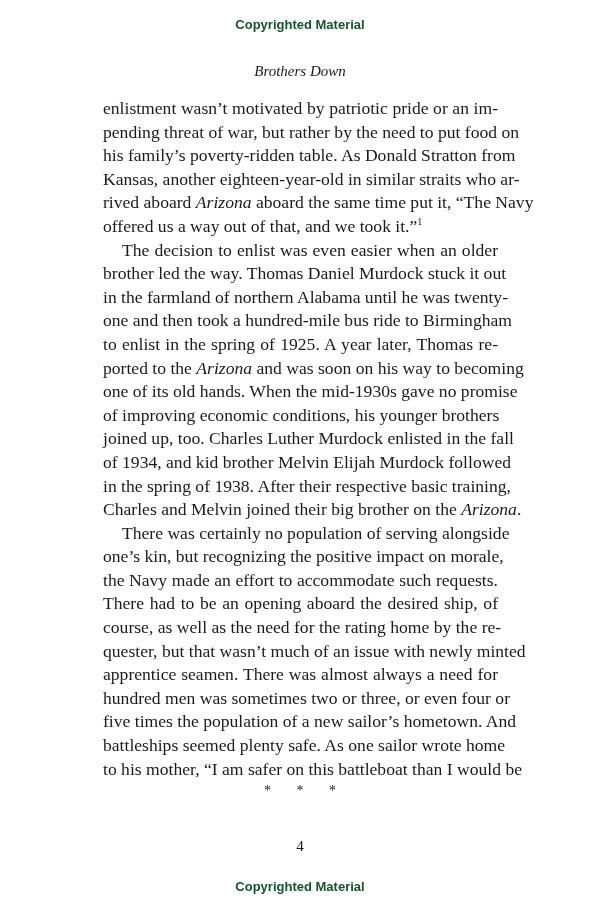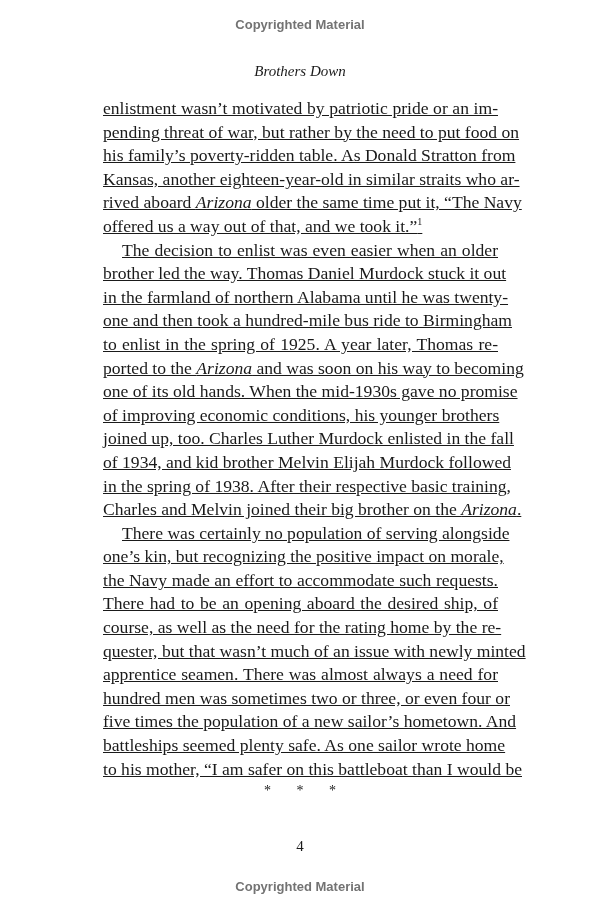--- a/index.html
+++ b/index.html
@@ -14,21 +14,21 @@
       overflow: hidden;
     }
     .watermark {
       position: absolute;
       left: 0;
       width: 600px;
       text-align: center;
       font-family: "Liberation Sans", sans-serif;
       font-weight: bold;
       font-size: 13px;
-      color: #737373;
+      color: #14532d;
       letter-spacing: 0;
     }
     .watermark.top { top: 17px; }
     .watermark.bottom { top: 879px; }
     .running-head {
       position: absolute;
       top: 63px;
       left: 0;
       width: 600px;
       text-align: center;
@@ -46,21 +46,20 @@
       font-size: 17.6px;
       line-height: 23.6px;
       color: #1a1a1a;
     }
     .line {
       display: block;
       white-space: nowrap;
       text-align: justify;
       text-align-last: justify;
       height: 23.6px;
-      text-decoration: underline;
     }
     .line.last {
       text-align-last: left;
     }
     .line.indent {
       padding-left: 19px;
     }
     .line i { font-style: italic; }
     .line sup {
       font-size: 10px;
@@ -95,21 +94,21 @@
 <div class="watermark top">Copyrighted Material</div>
 
 <div class="running-head">Brothers Down</div>
 
 <div class="body-text" id="body-text">
     <div>
       <span class="line"><span>enlistment wasn’t motivated by patriotic pride or an im-</span></span>
       <span class="line"><span>pending threat of war, but rather by the need to put food on</span></span>
       <span class="line"><span>his family’s poverty-ridden table. As Donald Stratton from</span></span>
       <span class="line"><span>Kansas, another eighteen-year-old in similar straits who ar-</span></span>
-      <span class="line"><span>rived aboard </span><i>Arizona</i><span> older the same time put it, “The Navy</span></span>
+      <span class="line"><span>rived aboard </span><i>Arizona</i><span> aboard the same time put it, “The Navy</span></span>
       <span class="line last"><span>offered us a way out of that, and we took it.”</span><sup>1</sup></span>
     </div>
     <div>
       <span class="line indent"><span>The decision to enlist was even easier when an older</span></span>
       <span class="line"><span>brother led the way. Thomas Daniel Murdock stuck it out</span></span>
       <span class="line"><span>in the farmland of northern Alabama until he was twenty-</span></span>
       <span class="line"><span>one and then took a hundred-mile bus ride to Birmingham</span></span>
       <span class="line"><span>to enlist in the spring of 1925. A year later, Thomas re-</span></span>
       <span class="line"><span>ported to the </span><i>Arizona</i><span> and was soon on his way to becoming</span></span>
       <span class="line"><span>one of its old hands. When the mid-1930s gave no promise</span></span>

